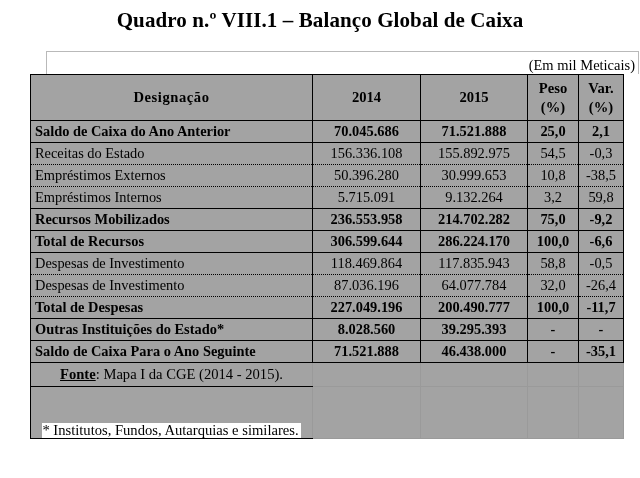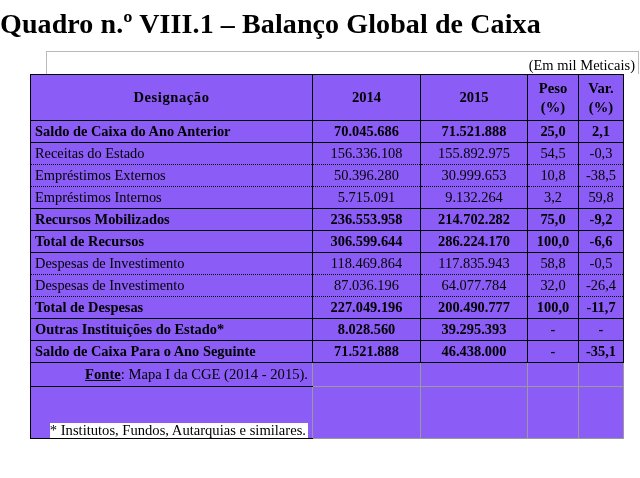--- a/index.html
+++ b/index.html
@@ -21,21 +21,22 @@
     height: 478px;
     background: #ffffff;
   }
 
   
   .doc-title {
     position: absolute;
     top: 8px;
     left: 0;
     width: 640px;
-    font-size: 28px;
+    text-align: center;
+    font-size: 21px;
     font-weight: bold;
     letter-spacing: 0.1px;
     white-space: nowrap;
   }
 
   
   .units-row {
     position: absolute;
     left: 30px;
     top: 51px;
@@ -56,21 +57,21 @@
   }
 
   
   table.fin {
     position: absolute;
     left: 30px;
     top: 74px;
     width: 593px;
     border-collapse: collapse;
     table-layout: fixed;
-    background: #8b5cf6;
+    background: #a3a3a3;
   }
   table.fin td, table.fin th {
     box-sizing: border-box;
     padding: 0;
     vertical-align: middle;
     font-size: 14.4px;
     line-height: 1.04;
     overflow: visible;
     white-space: nowrap;
   }
@@ -124,21 +125,21 @@
 
   
   tr.first-data td { border-top: 1.5px solid #000000; }
 
   
   tr.note td {
     height: 24px;
     border: 1px solid #9a9a9a;
     padding: 0 4px;
     font-size: 14.6px;
-    text-align: right;
+    text-align: center;
   }
   tr.note td.desig {
     border-left: 1.6px solid #000000;
     border-top: 1.5px solid #000000;
     border-bottom: 1.5px solid #000000;
     border-right: 1px solid #9a9a9a;
   }
   tr.note td.vr { border-right: 1px solid #9a9a9a; }
 
   tr.note.last td.desig {

